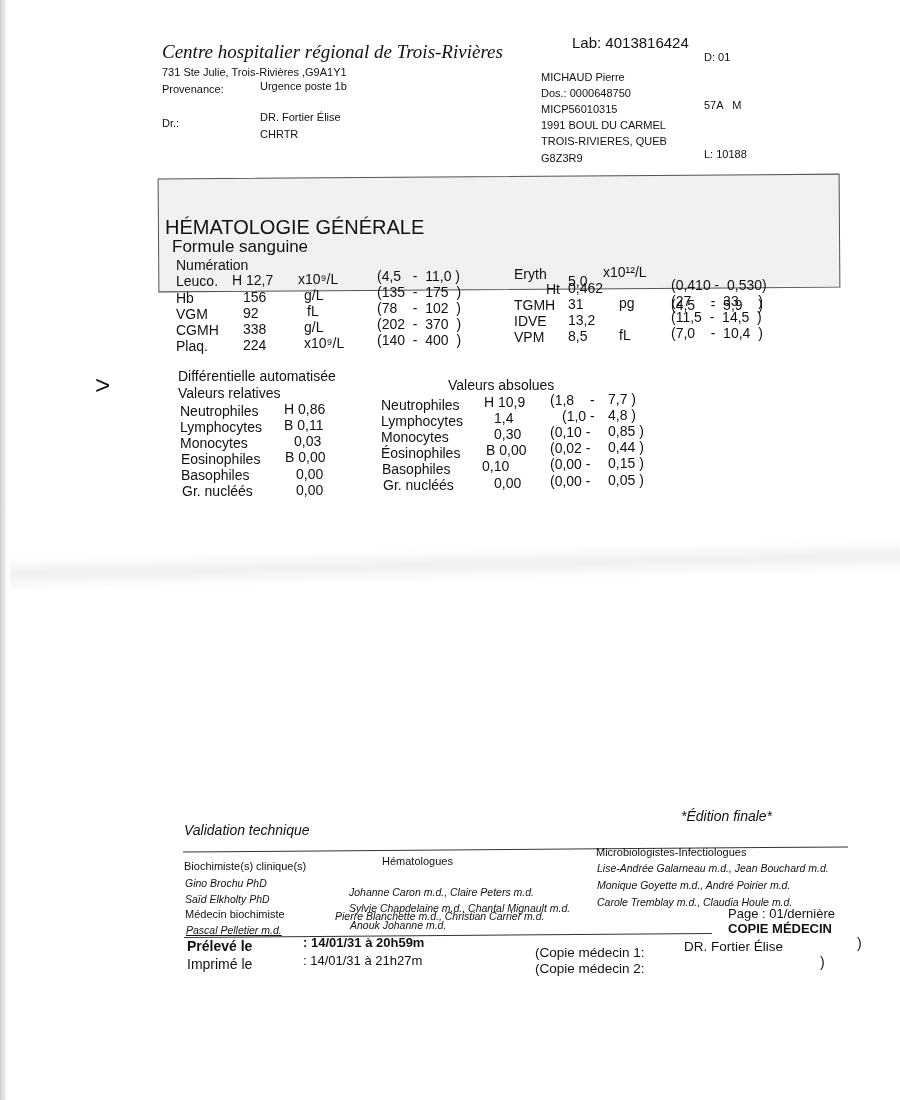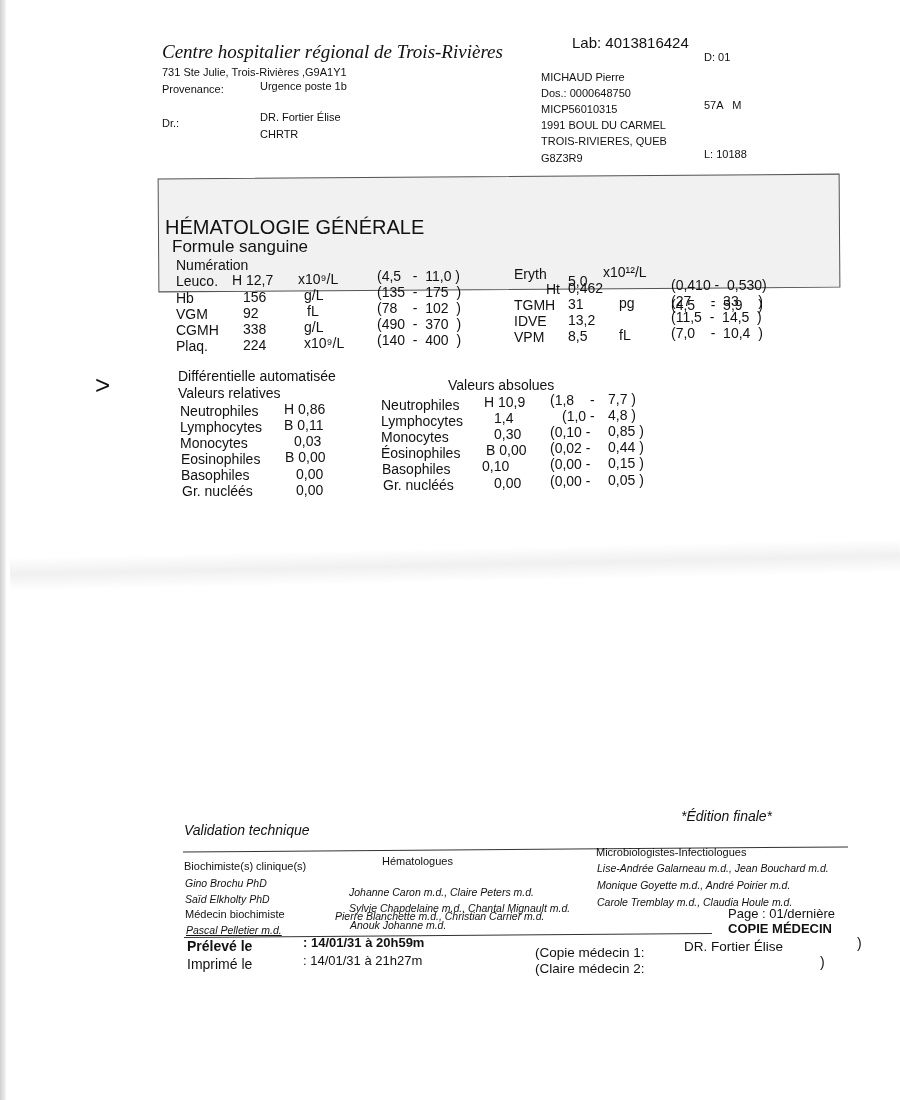--- a/index.html
+++ b/index.html
@@ -69,21 +69,21 @@
   <div class="abs row14" style="left:377px;top:284px;white-space:pre;">(135  -  175  )</div>
 
   <div class="abs row14" style="left:176px;top:306px;">VGM</div>
   <div class="abs row14" style="left:243px;top:305px;">92</div>
   <div class="abs row14" style="left:307px;top:303px;">fL</div>
   <div class="abs row14" style="left:377px;top:300px;white-space:pre;">(78    -  102  )</div>
 
   <div class="abs row14" style="left:176px;top:322px;">CGMH</div>
   <div class="abs row14" style="left:243px;top:321px;">338</div>
   <div class="abs row14" style="left:304px;top:319px;">g/L</div>
-  <div class="abs row14" style="left:377px;top:316px;white-space:pre;">(490  -  370  )</div>
+  <div class="abs row14" style="left:377px;top:316px;white-space:pre;">(202  -  370  )</div>
 
   <div class="abs row14" style="left:176px;top:338px;">Plaq.</div>
   <div class="abs row14" style="left:243px;top:337px;">224</div>
   <div class="abs row14" style="left:304px;top:335px;">x10⁹/L</div>
   <div class="abs row14" style="left:377px;top:332px;white-space:pre;">(140  -  400  )</div>
 </div>
 
 <div>
   <div class="abs row14" style="left:514px;top:266px;">Eryth</div>
   <div class="abs row14" style="left:568px;top:265px;margin-top:8px;">5,0</div>
@@ -191,14 +191,14 @@
 <div class="abs" style="left:728px;top:921px;font-size:13px;font-weight:bold;">COPIE MÉDECIN</div>
 
 <div class="abs" style="left:187px;top:938px;font-size:14px;font-weight:bold;">Prélevé le</div>
 <div class="abs" style="left:303px;top:935px;font-size:13px;font-weight:bold;">: 14/01/31 à 20h59m</div>
 <div class="abs" style="left:187px;top:956px;font-size:14px;">Imprimé le</div>
 <div class="abs" style="left:303px;top:953px;font-size:13px;">: 14/01/31 à 21h27m</div>
 
 <div class="abs" style="left:535px;top:945px;font-size:13.5px;">(Copie médecin 1:</div>
 <div class="abs" style="left:684px;top:939px;font-size:13.5px;">DR. Fortier Élise</div>
 <div class="abs" style="left:857px;top:935px;font-size:14px;">)</div>
-<div class="abs" style="left:535px;top:961px;font-size:13.5px;">(Claire médecin 2:</div>
+<div class="abs" style="left:535px;top:961px;font-size:13.5px;">(Copie médecin 2:</div>
 <div class="abs" style="left:820px;top:954px;font-size:14px;">)</div>
 
 </body></html>

